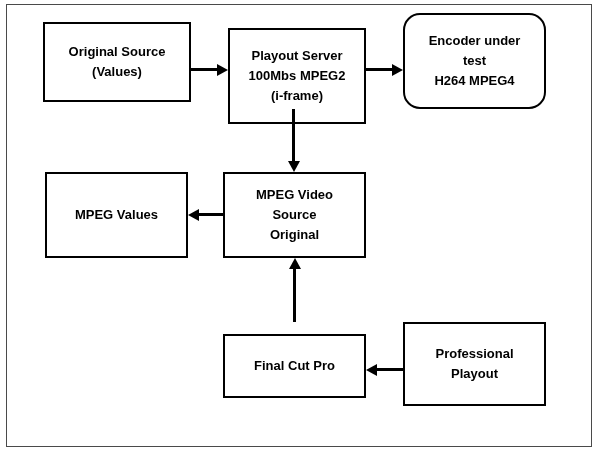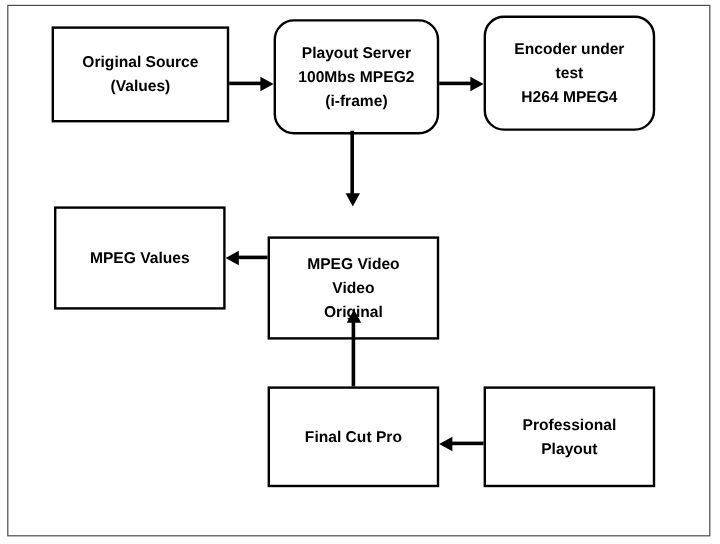--- a/index.html
+++ b/index.html
@@ -93,43 +93,43 @@
 
 <div id="canvas">
 
   <div class="frame"></div>
 
   <div class="node" style="left:43px; top:22px; width:148px; height:80px;">
     <span class="line">Original Source</span>
     <span class="line">(Values)</span>
   </div>
 
-  <div class="node" style="left:228px; top:16px; width:138px; height:96px;border-radius:17px;">
+  <div class="node" style="left:228px; top:28px; width:138px; height:96px;">
     <span class="line">Playout Server</span>
     <span class="line">100Mbs MPEG2</span>
     <span class="line">(i-frame)</span>
   </div>
 
   <div class="node" style="left:403px; top:13px; width:143px; height:96px;border-radius:17px;">
     <span class="line">Encoder under</span>
     <span class="line">test</span>
     <span class="line">H264 MPEG4</span>
   </div>
 
-  <div class="node" style="left:223px; top:172px; width:143px; height:86px;margin-top:25px;">
+  <div class="node" style="left:223px; top:172px; width:143px; height:86px;">
     <span class="line">MPEG Video</span>
-    <span class="line">Video</span>
+    <span class="line">Source</span>
     <span class="line">Original</span>
   </div>
 
   <div class="node" style="left:45px; top:172px; width:143px; height:86px;">
     <span class="line">MPEG Values</span>
   </div>
 
-  <div class="node" style="left:223px; top:322px; width:143px; height:84px;">
+  <div class="node" style="left:223px; top:334px; width:143px; height:64px;">
     <span class="line">Final Cut Pro</span>
   </div>
 
   <div class="node" style="left:403px; top:322px; width:143px; height:84px;">
     <span class="line">Professional</span>
     <span class="line">Playout</span>
   </div>
 
   <div class="arrow" style="left:191px; top:64px; width:37px; height:12px;">
     <div class="shaft-h" style="width:28px; top:4px;"></div>

